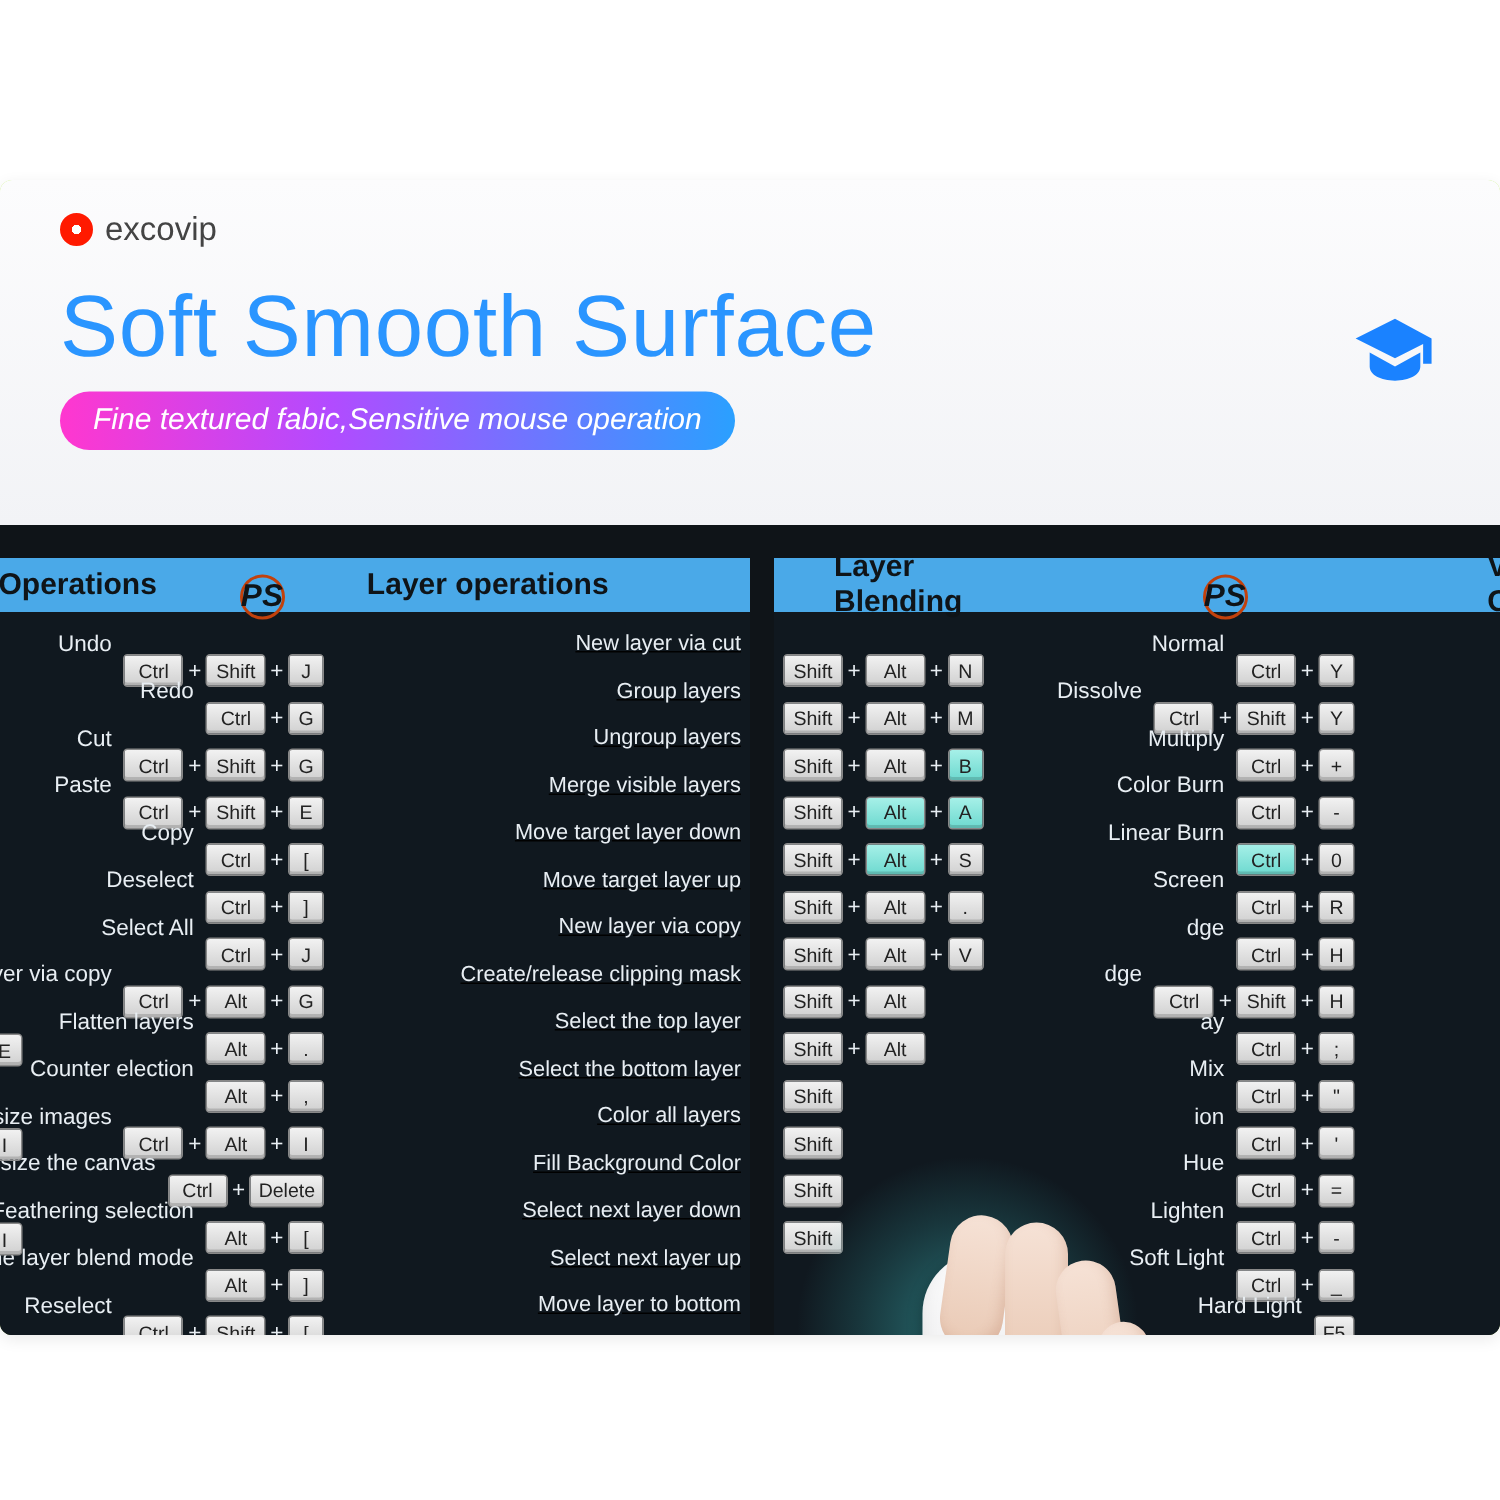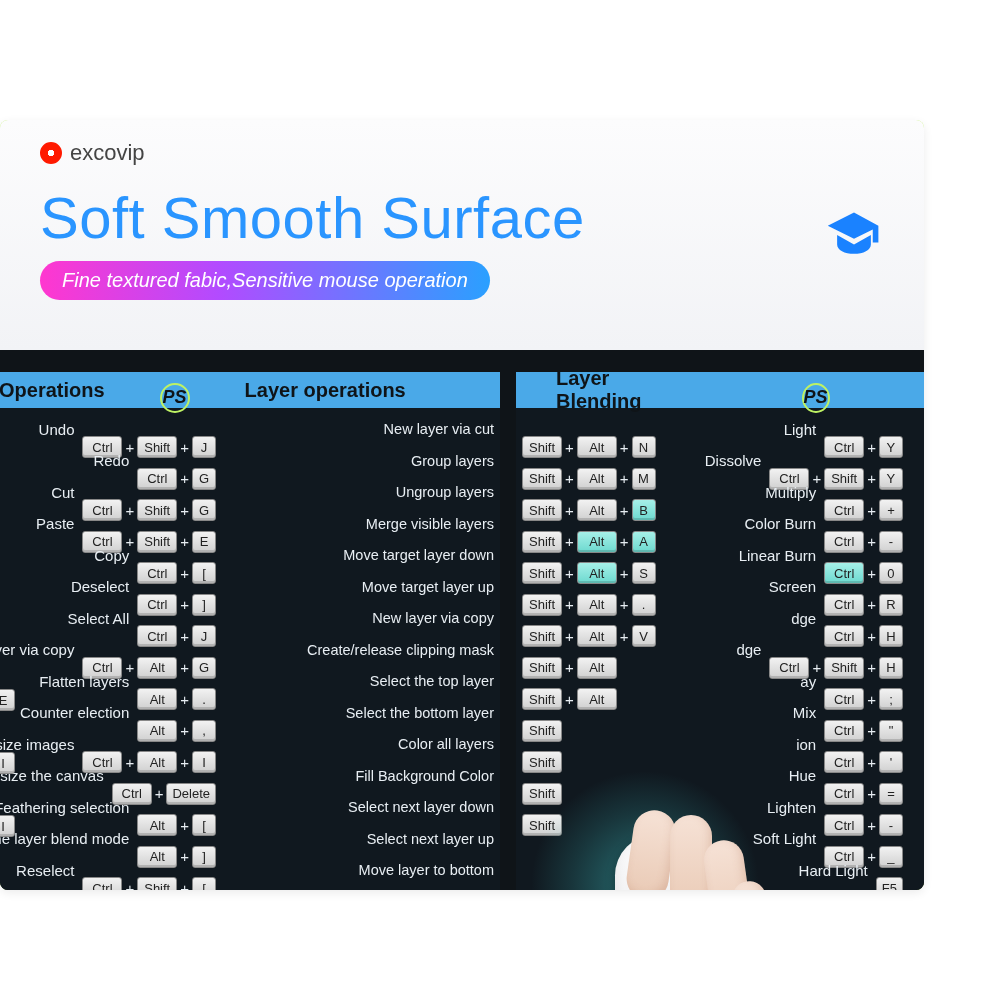--- a/index.html
+++ b/index.html
@@ -6,21 +6,21 @@
   body {
     width:1000px; height:1000px;
     background:#fff;
     font-family: Arial, Helvetica, sans-serif;
     overflow:hidden;
     position:relative;
   }
   .card {
     position:absolute;
     left:0; top:120px;
-    width:924px; height:770px;
+    width:1000px; height:770px;
     background:#bef264;
     border-radius:8px;
     box-shadow:0 3px 10px rgba(0,0,0,0.08);
     overflow:hidden;
   }
   .header {
     height:230px;
     position:relative;
     padding:20px 40px 10px 40px;
     background:linear-gradient(#fcfcfd,#f2f3f6);
@@ -84,26 +84,26 @@
     display:flex;
     align-items:center;
     color:#0f1418;
     font-weight:700;
     font-size:20px;
     padding:0 10px;
     position:relative;
   }
   .bar .ps {
     width:30px; height:30px;
-    border:2px solid #bef264;
+    border:2px solid #c2410c;
     border-radius:50%;
     display:flex; align-items:center; justify-content:center;
     font-style:italic;
     font-weight:700;
-    font-size:18px;
+    font-size:21px;
     margin-top:15px;
   }
   .bar.left  { justify-content:flex-start; gap:55px; padding-left:0;}
   .bar.left  .t1{ padding-left:4px;}
   .bar.right { justify-content:flex-start; gap:160px; padding-left:40px;}
   .cols { display:flex; padding-top:8px; }
   .col { display:flex; flex-direction:column; gap:5.5px; }
   .row { display:flex; align-items:center; height:26px; white-space:nowrap; }
   .label { color:#e8eef3; font-size:15px; text-align:right;padding-left:39px; }
   .label.l { color:#e8eef3; font-size:14.5px; }
@@ -117,21 +117,21 @@
     font-size:13px;
     color:#222;
     display:flex; align-items:center; justify-content:center;
     box-shadow:inset 0 -2px 0 rgba(0,0,0,0.15);
   }
   .key.wide { min-width:40px; }
   .plus { color:#e8eef3; font-size:15px; padding:0 1px; }
   
   .sheet.left .col.a { width:225px; }
   .sheet.left .col.a .row { justify-content:flex-end; padding-right:4px; gap:8px;}
-  .sheet.left .col.b { width:280px; }
+  .sheet.left .col.b { width:280px;text-decoration:underline; }
   .sheet.left .col.b .row { justify-content:flex-end; padding-right:6px;}
   .sheet.right .col.a { width:155px; }
   .sheet.right .col.a .row { justify-content:flex-start; padding-left:6px;}
   .sheet.right .col.b { width:260px; }
   .sheet.right .col.b .row { justify-content:flex-end; gap:8px; padding-right:6px;}
   .sheet.right .col.c { width:150px; }
   .sheet.right .col.c .row { justify-content:flex-end; padding-right:6px;}
   .side-keys {
     position:absolute;
     left:-4px; top:45px;
@@ -523,21 +523,21 @@
               <div class="row">
                 <span class="keys">
                   <span class="key wide">Shift</span>
                 </span>
               </div>
               <div class="row"></div>
               <div class="row"></div>
             </div>
           <div class="col b" id="right-col-b">
               <div class="row">
-                <span class="label ">Light</span>
+                <span class="label ">Normal</span>
                 <span class="keys">
                   <span class="key wide">Ctrl</span>
                   <span class="plus">+</span>
                   <span class="key">Y</span>
                 </span>
               </div>
               <div class="row">
                 <span class="label ">Dissolve</span>
                 <span class="keys">
                   <span class="key wide">Ctrl</span>

